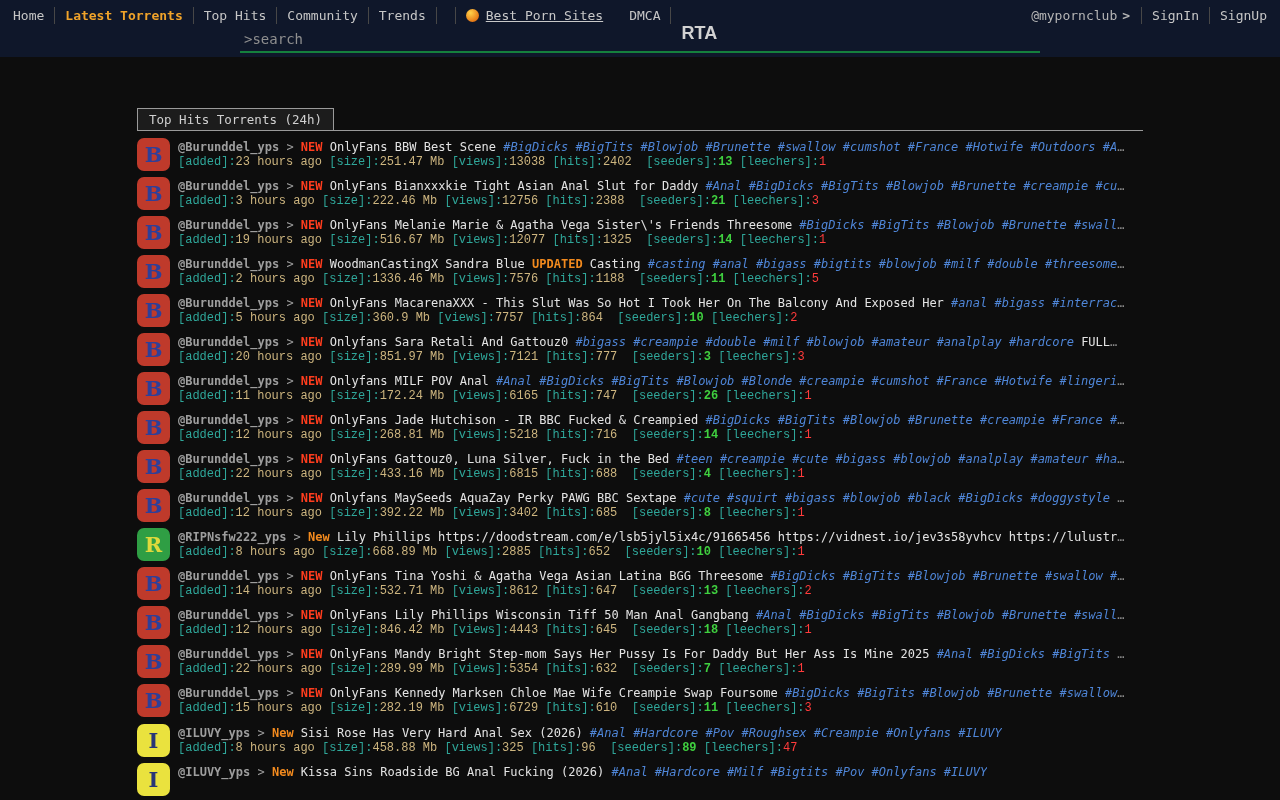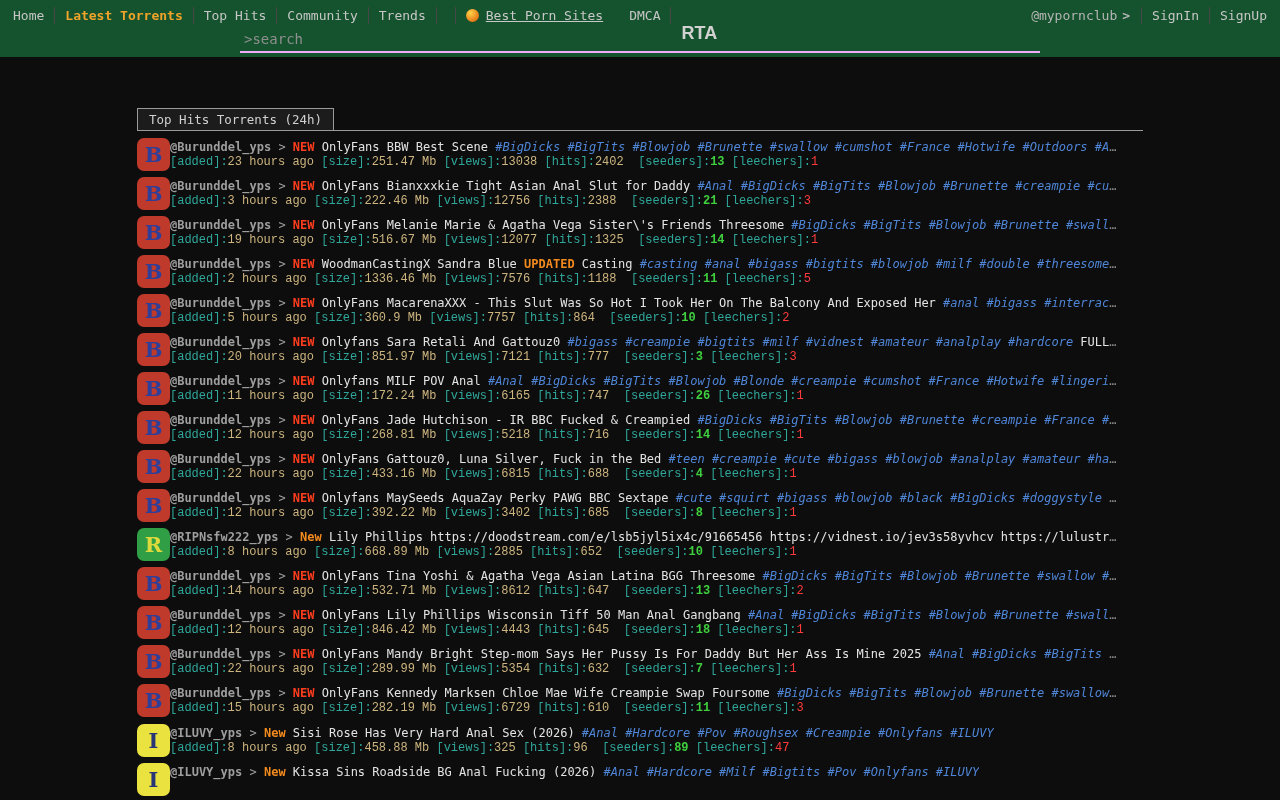--- a/index.html
+++ b/index.html
@@ -3,40 +3,40 @@
 <meta charset="utf-8">
 <style>
   * { box-sizing: border-box; }
   html,body { margin:0; padding:0; }
   body {
     width:1280px; height:800px; overflow:hidden;
     background:#0d0d0d;
     font-family:"DejaVu Sans Mono", monospace;
   }
   
-  .topbar { background:#14532d; height:57px; width:1280px; position:relative; }
+  .topbar { background:#0f172a; height:57px; width:1280px; position:relative; }
   .navrow { display:flex; align-items:center; height:30px; padding:0 8px; font-size:13px; color:#c6c6c6; white-space:nowrap; }
   .nav-item { padding:0 5px; cursor:pointer; }
   .latest { color:#f0a32a; font-weight:bold; }
   .vsep { display:inline-block; width:1px; height:17px; background:#474747; margin:0 5px; }
   .gap8 { display:inline-block; width:8px; }
   .gap16 { display:inline-block; width:16px; }
   .best { display:flex; align-items:center; color:#c8c8c8; cursor:pointer; padding:0 5px; }
   .ball { display:inline-block; width:13px; height:13px; border-radius:50%;
           background:radial-gradient(circle at 35% 30%, #ffd24a, #e67a17 70%, #9c4a0e);
           margin-right:7px; }
   .bestlabel { text-decoration:underline; }
   .rta { font-family:"Liberation Sans", sans-serif; font-weight:900; font-size:18px; color:#d2d2d2; letter-spacing:0px; padding:0 5px; cursor:pointer;margin-top:37px; }
   .spacer { flex:1; }
   .account { font-weight:normal; color:#b5b5b5; padding:0 3px; cursor:pointer; }
   .chevron { color:#b5b5b5; font-weight:bold; padding:0 6px 0 2px; }
   .searchrow { position:absolute; left:240px; top:29px; width:800px; }
   .search {
     width:100%; background:transparent; border:none; outline:none;
-    border-bottom:2px solid #f0abfc;
+    border-bottom:2px solid #15803d;
     font-family:"DejaVu Sans Mono", monospace; font-size:14px;
     color:#9a9a9a; padding:2px 4px 4px 4px;
   }
   .search::placeholder { color:#8f8f8f; opacity:1; }
   
   #main { padding:51px 0 0 137px; }
   .section { margin-top:5px; }
   .section:first-child { margin-top:0; }
   .section-head { border-bottom:1px solid #9a9a9a; width:1006px; }
   .tab {
@@ -44,21 +44,21 @@
     background:#1c1c1c; color:#d0d0d0; font-size:12.5px; padding:3px 11px;
   }
   .rows { margin-top:7px; }
   .row { display:flex; margin-bottom:6px; height:33px; }
   .avatar {
     width:33px; height:33px; border-radius:7px; flex:none;
     font-family:"DejaVu Serif", serif; font-weight:bold; font-size:21px;
     display:flex; align-items:center; justify-content:center;
     cursor:pointer;
   }
-  .lines { margin-left:0; padding-top:1px; white-space:nowrap; overflow:hidden; }
+  .lines { margin-left:8px; padding-top:1px; white-space:nowrap; overflow:hidden; }
   .title-line { font-size:12px; line-height:16px; color:#e3e3e3; white-space:pre; cursor:pointer; }
   .meta-line  { font-size:12px; line-height:15px; white-space:pre;font-family:Liberation Mono, monospace; }
   .user { color:#9e9e9e; font-weight:bold; }
   .chev { color:#9e9e9e; }
   .s-new { color:#ff3d1e; font-weight:bold; }
   .s-upd { color:#f28a1e; font-weight:bold; }
   .s-t   { color:#e3e3e3; }
   .s-tag { color:#4f86d8; font-style:italic; }
   .s-dots{ color:#8a8a8a; }
   .mk { color:#2fa79a; }
@@ -140,21 +140,21 @@
           <div class="row">
             <span class="avatar" style="background: rgb(191, 58, 43); color: rgb(46, 63, 153);">B</span>
             <div class="lines">
               <div class="title-line"><span class="user">@Burunddel_yps</span><span class="chev"> &gt; </span><span class="s-new">NEW</span><span class="s-t"> OnlyFans MacarenaXXX - This Slut Was So Hot I Took Her On The Balcony And Exposed Her </span><span class="s-tag">#anal #bigass #interrac</span><span class="s-dots">…</span></div>
               <div class="meta-line"><span class="mk">[added]:</span><span class="mv">5 hours ago</span> <span class="mk">[size]:</span><span class="mv">360.9 Mb</span> <span class="mk">[views]:</span><span class="mv">7757</span> <span class="mk">[hits]:</span><span class="mv">864</span>  <span class="mk">[seeders]:</span><span class="ms">10</span> <span class="mk">[leechers]:</span><span class="ml">2</span></div>
             </div>
           </div>
           <div class="row">
             <span class="avatar" style="background: rgb(191, 58, 43); color: rgb(46, 63, 153);">B</span>
             <div class="lines">
-              <div class="title-line"><span class="user">@Burunddel_yps</span><span class="chev"> &gt; </span><span class="s-new">NEW</span><span class="s-t"> Onlyfans Sara Retali And Gattouz0 </span><span class="s-tag">#bigass #creampie #bigtits #milf #vidnest #amateur #analplay #hardcore</span><span class="s-t"> FULL</span><span class="s-dots">…</span></div>
+              <div class="title-line"><span class="user">@Burunddel_yps</span><span class="chev"> &gt; </span><span class="s-new">NEW</span><span class="s-t"> Onlyfans Sara Retali And Gattouz0 </span><span class="s-tag">#bigass #creampie #double #milf #blowjob #amateur #analplay #hardcore</span><span class="s-t"> FULL</span><span class="s-dots">…</span></div>
               <div class="meta-line"><span class="mk">[added]:</span><span class="mv">20 hours ago</span> <span class="mk">[size]:</span><span class="mv">851.97 Mb</span> <span class="mk">[views]:</span><span class="mv">7121</span> <span class="mk">[hits]:</span><span class="mv">777</span>  <span class="mk">[seeders]:</span><span class="ms">3</span> <span class="mk">[leechers]:</span><span class="ml">3</span></div>
             </div>
           </div>
           <div class="row">
             <span class="avatar" style="background: rgb(191, 58, 43); color: rgb(46, 63, 153);">B</span>
             <div class="lines">
               <div class="title-line"><span class="user">@Burunddel_yps</span><span class="chev"> &gt; </span><span class="s-new">NEW</span><span class="s-t"> Onlyfans MILF POV Anal </span><span class="s-tag">#Anal #BigDicks #BigTits #Blowjob #Blonde #creampie #cumshot #France #Hotwife #lingeri</span><span class="s-dots">…</span></div>
               <div class="meta-line"><span class="mk">[added]:</span><span class="mv">11 hours ago</span> <span class="mk">[size]:</span><span class="mv">172.24 Mb</span> <span class="mk">[views]:</span><span class="mv">6165</span> <span class="mk">[hits]:</span><span class="mv">747</span>  <span class="mk">[seeders]:</span><span class="ms">26</span> <span class="mk">[leechers]:</span><span class="ml">1</span></div>
             </div>
           </div>

